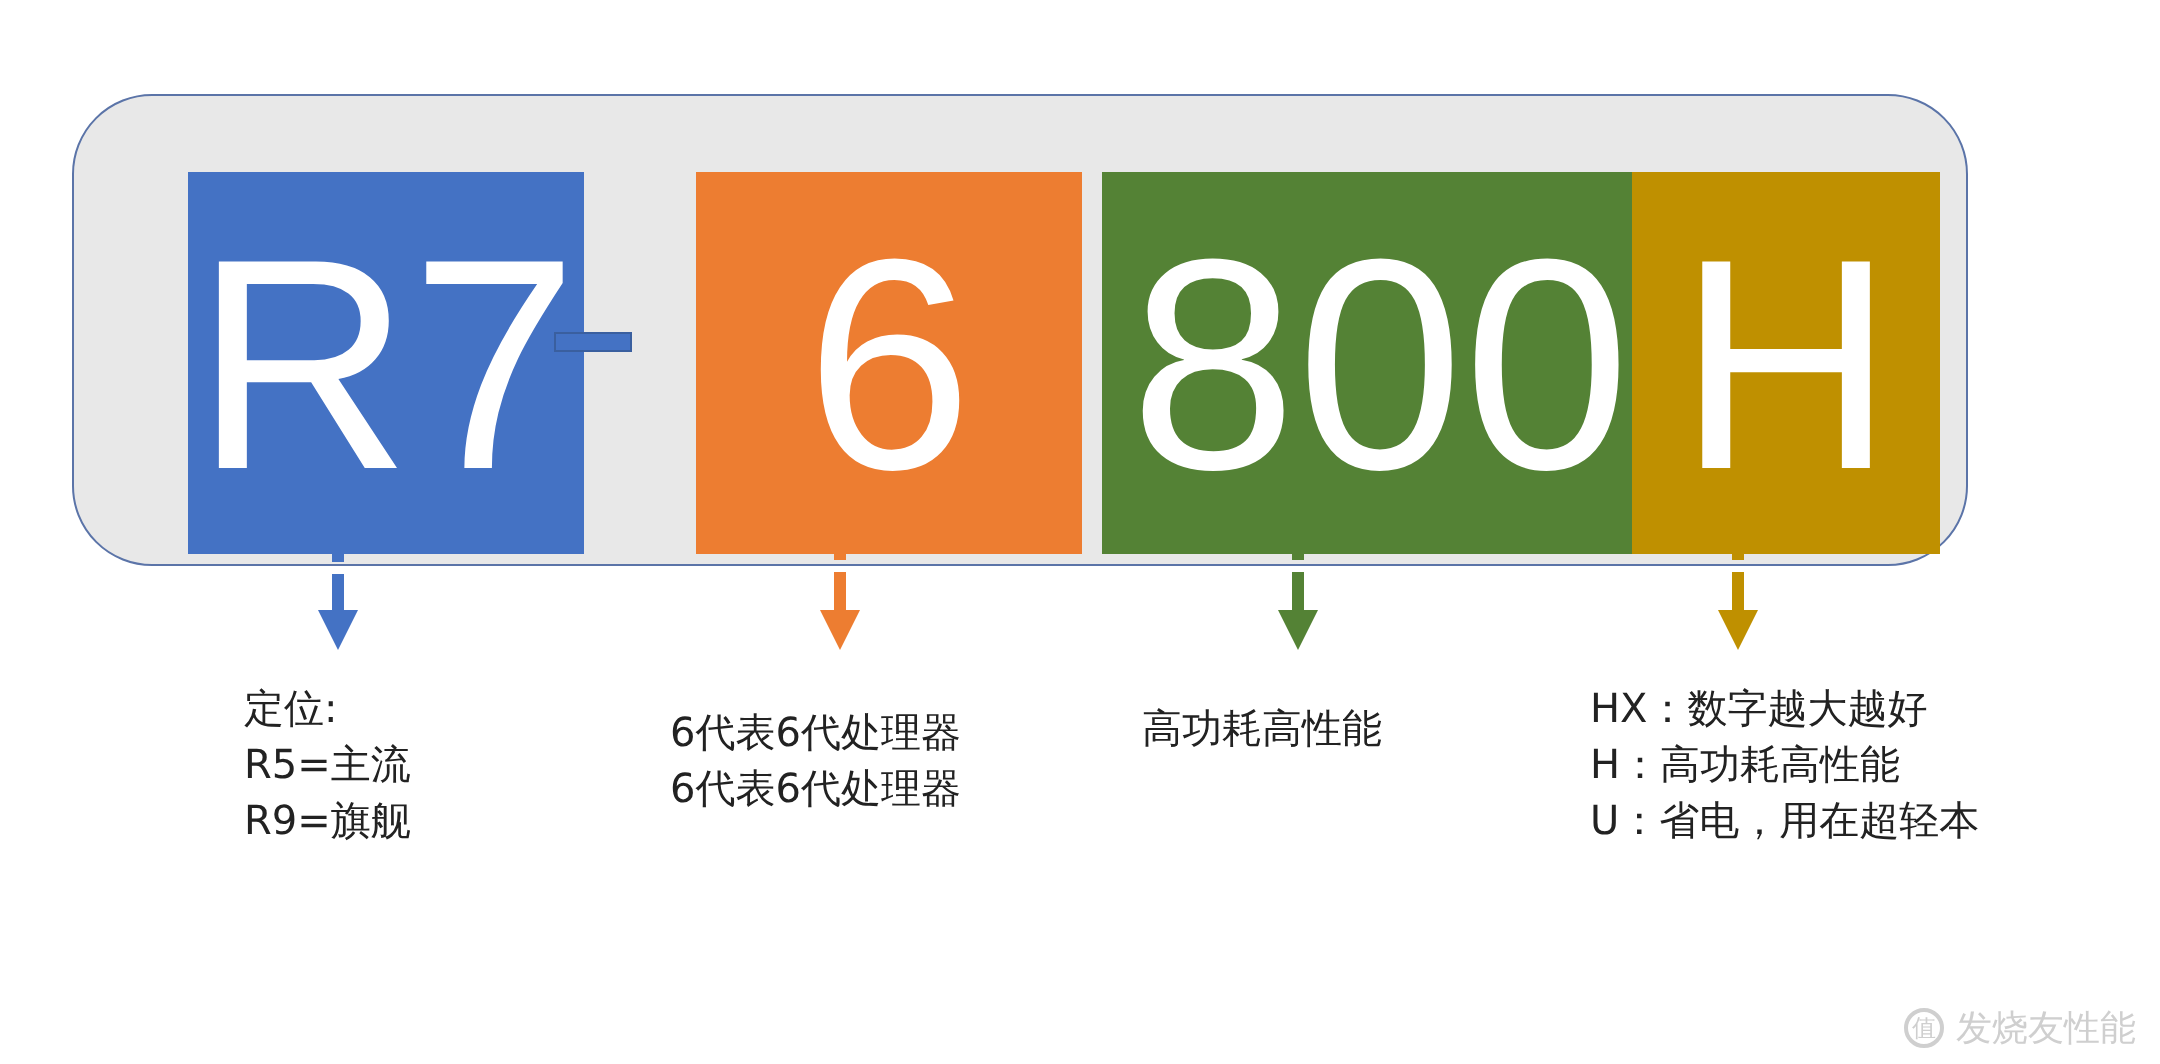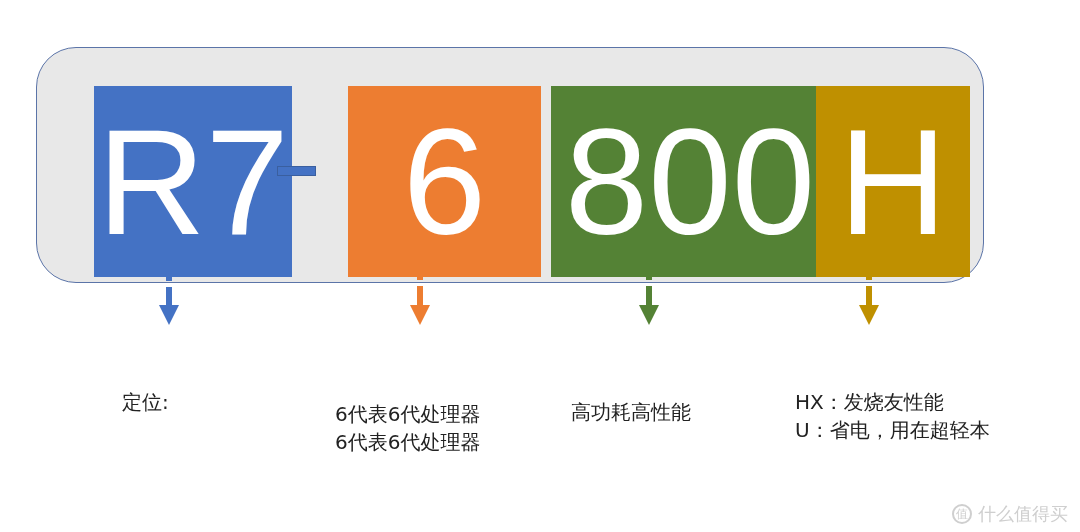--- a/index.html
+++ b/index.html
@@ -5,21 +5,21 @@
   html, body { margin:0; padding:0; }
   body { width:1080px; height:532px; background:#ffffff; position:relative; overflow:hidden;
          font-family:"DejaVu Sans","Liberation Sans",sans-serif; }
   .container { position:absolute; left:36px; top:47px; width:948px; height:236px;
                background:#e8e8e8; border:1.5px solid #5b74a8; border-radius:40px; box-sizing:border-box; }
   .seg { position:absolute; top:86px; height:191px; display:flex; align-items:center; justify-content:center;
          color:#ffffff; font-family:"Liberation Sans",sans-serif; font-size:150px; line-height:1;margin-left:24px; }
   .dash { position:absolute; left:277px; top:166px; width:39px; height:10px; background:#4472c4;
           border:1px solid #3a5f9f; box-sizing:border-box; }
   .arrowhead { position:absolute; width:0; height:0; border-left:10px solid transparent; border-right:10px solid transparent; }
-  .label { position:absolute; color:#222; font-size:20px; line-height:28px; white-space:nowrap;margin-top:48px; }
+  .label { position:absolute; color:#222; font-size:20px; line-height:28px; white-space:nowrap; }
   .watermark { position:absolute; right:12px; bottom:6px; color:#cfcfcf; font-size:18px; display:flex; align-items:center; gap:6px; }
   .wm-icon { width:20px; height:20px; border:2px solid #cfcfcf; border-radius:50%; font-size:12px; display:flex; align-items:center; justify-content:center; box-sizing:border-box; }
 </style>
 </head>
 <body>
 
 <div class="container"></div>
 
 <div class="seg" style="left:70px;width:198px;background:#4472c4;">
   <span>R7</span>
@@ -51,32 +51,35 @@
   <div class="arrowhead" style="left:639px;top:305px;border-top:20px solid #548235;"></div>
 </div>
 <div>
   <div style="position:absolute;left:866px;top:260px;width:6px;height:20px;background:#bf9000;"></div>
   <div style="position:absolute;left:866px;top:286px;width:6px;height:19px;background:#bf9000;"></div>
   <div class="arrowhead" style="left:859px;top:305px;border-top:20px solid #bf9000;"></div>
 </div>
 
 <div class="label" style="left:122px;top:340px;">
   <div>定位:</div>
+  <div>R5=主流</div>
+  <div>R9=旗舰</div>
 </div>
 
 <div class="label" style="left:335px;top:352px;">
   <div>6代表6代处理器</div>
   <div>6代表6代处理器</div>
 </div>
 
 <div class="label" style="left:571px;top:350px;">
   <div>高功耗高性能</div>
 </div>
 
 <div class="label" style="left:795px;top:340px;">
-  <div>HX：发烧友性能</div>
+  <div>HX：数字越大越好</div>
+  <div>H：高功耗高性能</div>
   <div>U：省电，用在超轻本</div>
 </div>
 
 <div class="watermark">
   <span class="wm-icon">值</span>
-  <span>什么值得买</span>
+  <span>发烧友性能</span>
 </div>
 
 </body></html>

